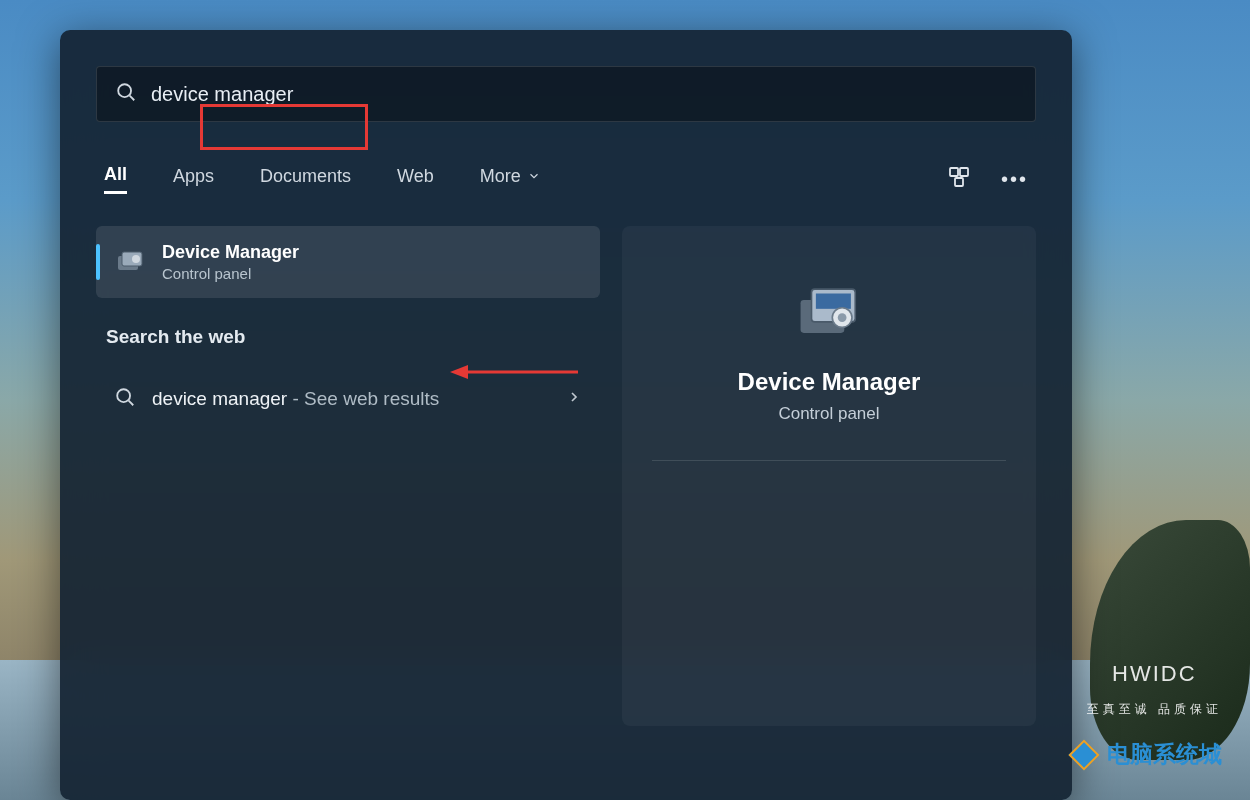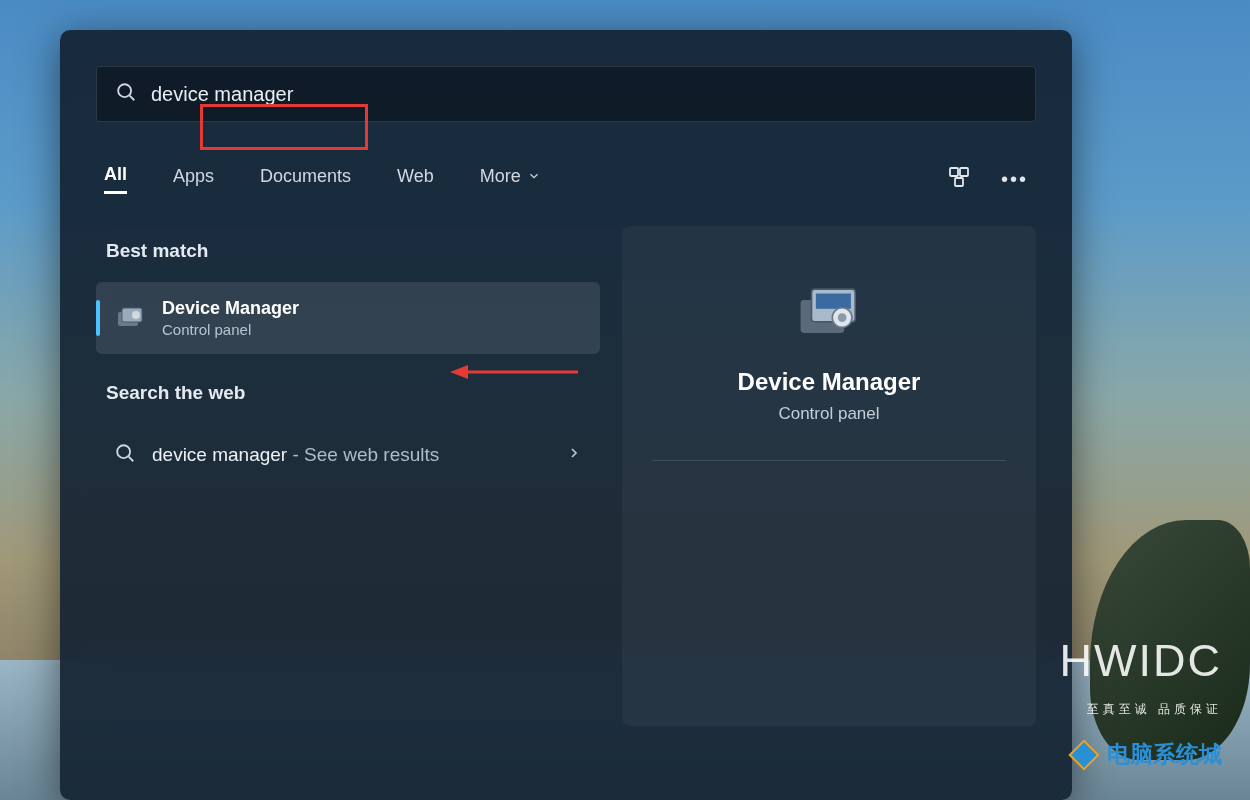--- a/index.html
+++ b/index.html
@@ -93,21 +93,21 @@
 
   .arrow-annotation {
     position: absolute; top: 327px; left: 390px; pointer-events: none;
   }
   .arrow-annotation svg { width: 130px; height: 30px; }
 
   .watermark {
     position: absolute; right: 28px; bottom: 82px; text-align: right; color: rgba(255,255,255,0.88);
     font-family: Arial, sans-serif;
   }
-  .watermark .brand { font-size: 45px; font-weight: 400; letter-spacing: 2px; text-align: center; }
+  .watermark .brand { font-size: 22px; font-weight: 400; letter-spacing: 2px; text-align: center; }
   .watermark .tagline { font-size: 12px; letter-spacing: 4px; margin-top: 14px; }
   .watermark2 {
     position: absolute; right: 28px; bottom: 30px; color: #2a8fd4;
     font-weight: 700; font-size: 23px; display: flex; align-items: center; gap: 12px;
   }
   .watermark2 .diamond {
     width: 22px; height: 22px; background: #2a8fd4; transform: rotate(45deg);
     border: 2px solid #f0a020;
   }
 </style>
@@ -152,21 +152,20 @@
             <rect x="13" y="3" width="8" height="8" rx="1"></rect>
             <rect x="8" y="13" width="8" height="8" rx="1"></rect>
           </svg>
       </span>
       <span class="ellipsis">•••</span>
     </div>
   </div>
 
   <div class="content-row">
     <div class="left-col">
-      <div class="section-label">Best match</div>
 
       <div class="result-item selected">
         <div class="result-icon">
           <svg viewBox="0 0 32 32">
               <rect x="4" y="10" width="20" height="14" rx="2" fill="#6a7a8a"></rect>
               <rect x="8" y="6" width="20" height="14" rx="2" fill="#9aaaba" stroke="#4a5a6a"></rect>
               <circle cx="22" cy="13" r="4" fill="#d0d8e0"></circle>
             </svg>
         </div>
         <div class="result-text">

